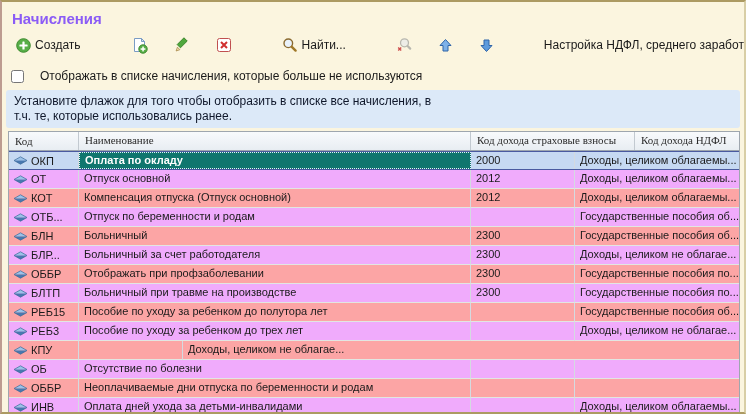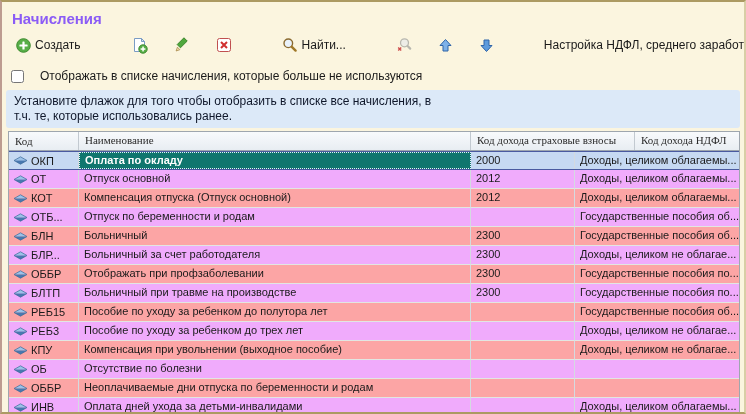--- a/index.html
+++ b/index.html
@@ -348,21 +348,20 @@
         <div class="td c-code">
           <span class="item-ic">
             <svg width="13" height="9" viewBox="0 0 13 9">
               <polygon points="0,4.5 6.5,0.8 13,4.5" fill="#9CC2E8"></polygon>
               <polygon points="0,4.5 6.5,8.2 13,4.5" fill="#4878B0"></polygon>
               <polygon points="0,4.5 6.5,0.8 13,4.5 6.5,8.2" fill="none" stroke="#3A6898" stroke-width="0.7"></polygon>
             </svg>
           </span>
           <span>КПУ</span>
         </div>
-        <div class="td c-name">Компенсация при увольнении (выходное пособие)</div>
         <div class="td c-ndfl"></div>
         <div class="td c-ins">Доходы, целиком не облагае...</div>
       </div>
       <div class="trow">
         <div class="td c-code">
           <span class="item-ic">
             <svg width="13" height="9" viewBox="0 0 13 9">
               <polygon points="0,4.5 6.5,0.8 13,4.5" fill="#9CC2E8"></polygon>
               <polygon points="0,4.5 6.5,8.2 13,4.5" fill="#4878B0"></polygon>
               <polygon points="0,4.5 6.5,0.8 13,4.5 6.5,8.2" fill="none" stroke="#3A6898" stroke-width="0.7"></polygon>

